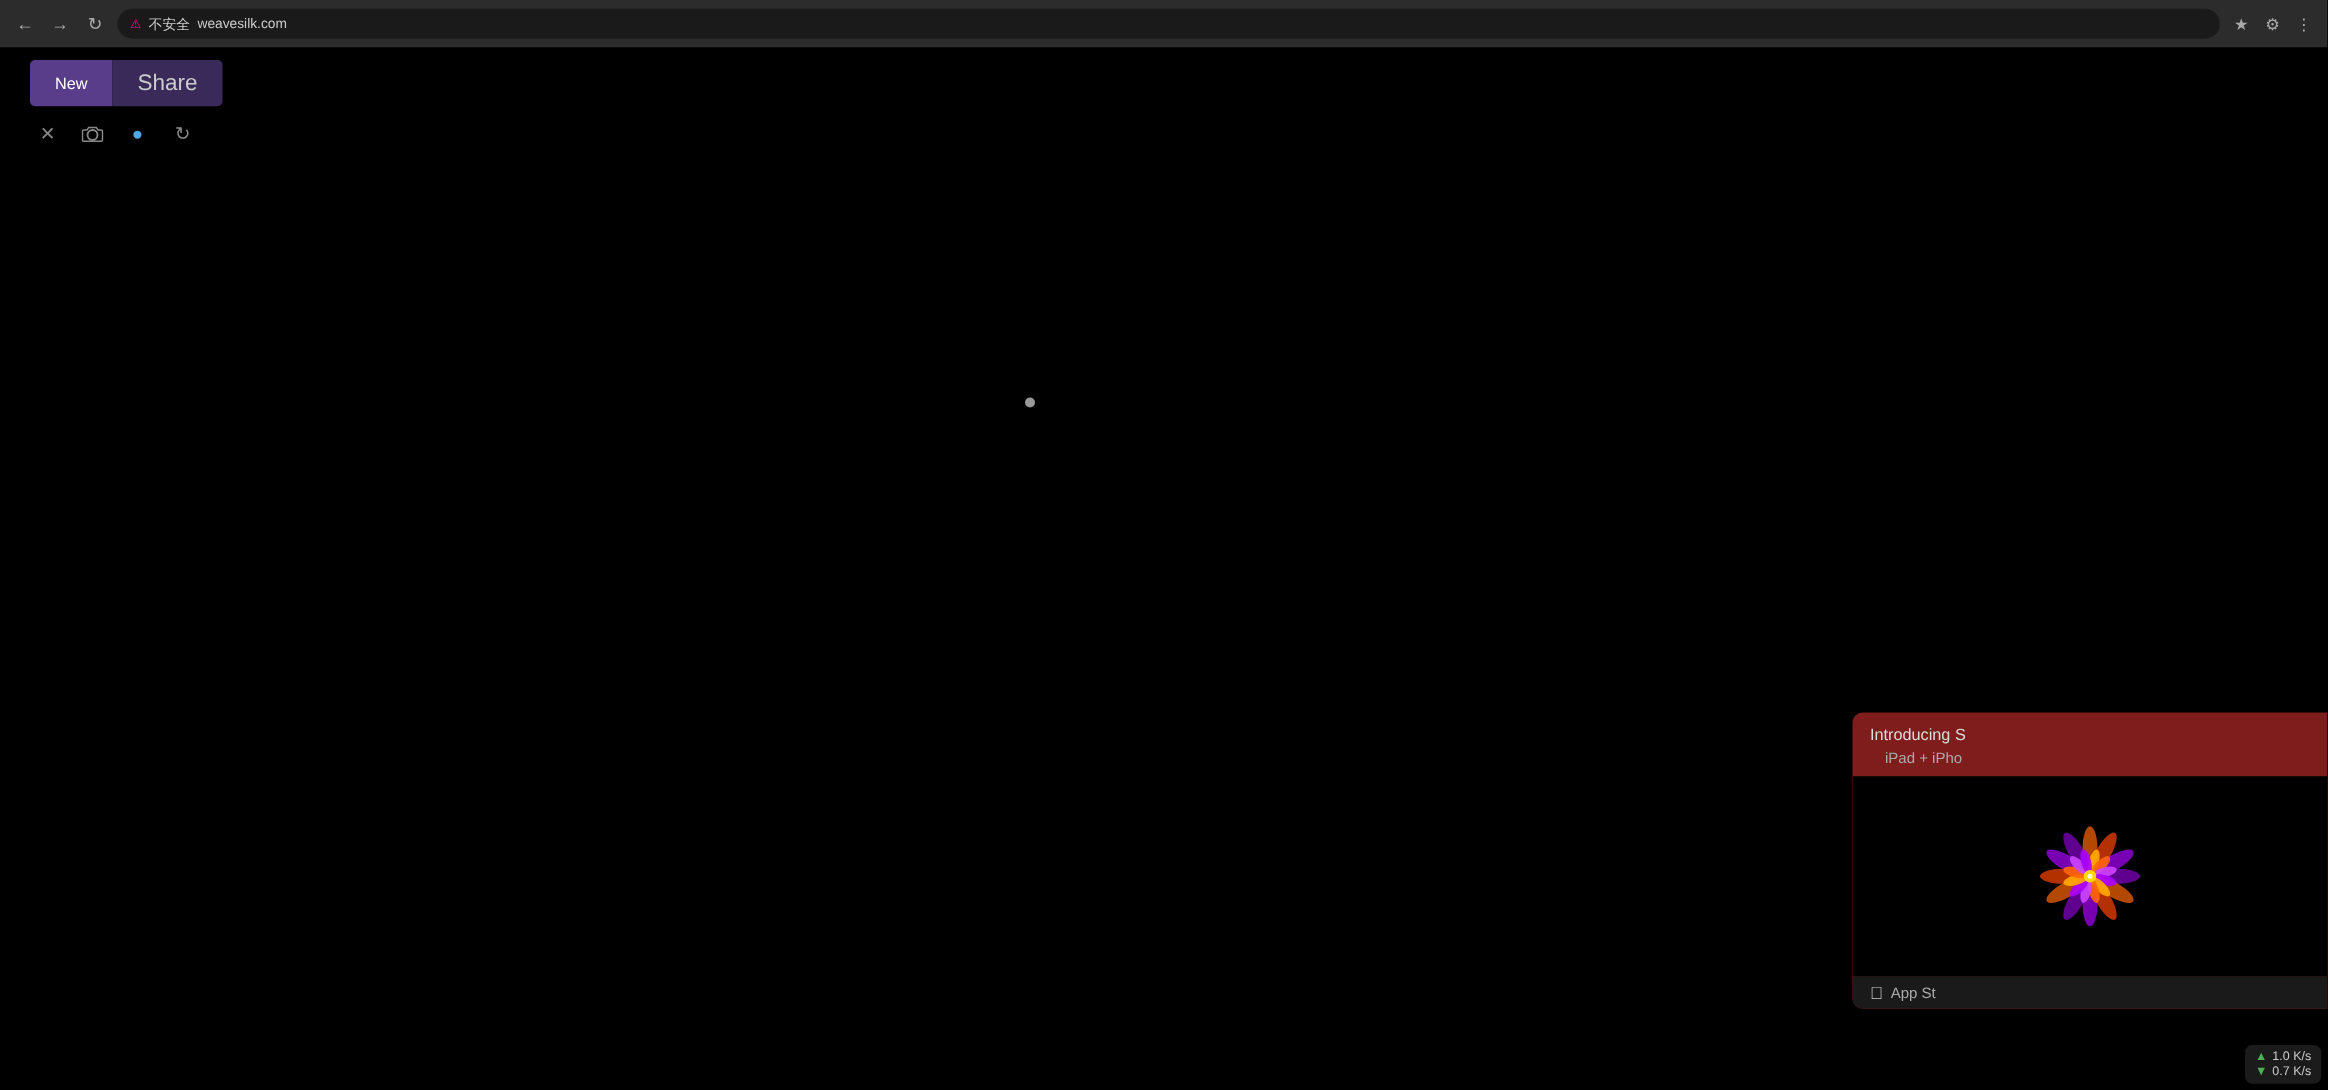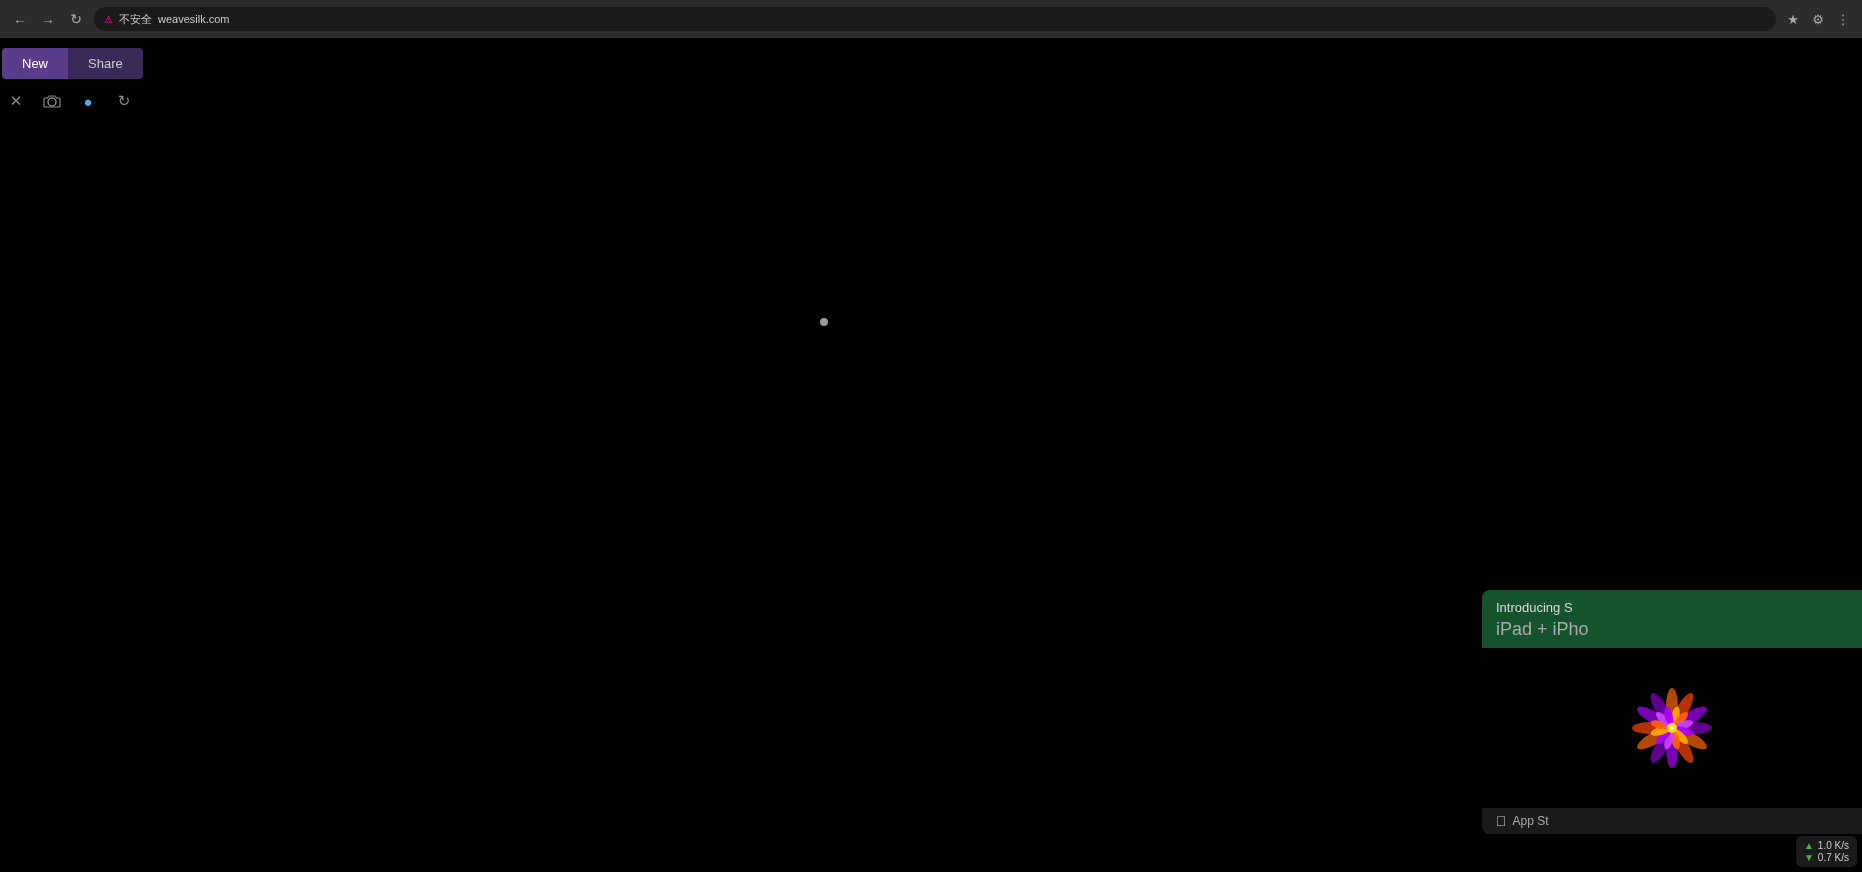--- a/index.html
+++ b/index.html
@@ -88,21 +88,21 @@
       width: 100%;
       height: calc(872px - 38px);
       background: #000;
       position: relative;
     }
 
     
     .toolbar {
       position: absolute;
       top: 10px;
-      left: 2px;
+      left: 24px;
       display: flex;
       flex-direction: column;
       gap: 4px;
       z-index: 10;
     }
 
     .btn-group {
       display: flex;
       gap: 0;
     }
@@ -116,21 +116,21 @@
       font-weight: 500;
       cursor: pointer;
       border-radius: 4px 0 0 4px;
     }
 
     .btn-share {
       background: #3a2a5a;
       color: #ccc;
       border: none;
       padding: 8px 20px;
-      font-size: 13px;
+      font-size: 18px;
       font-weight: 500;
       cursor: pointer;
       border-radius: 0 4px 4px 0;
     }
 
     .tool-icons {
       display: flex;
       gap: 8px;
       padding: 4px 0;
       align-items: center;
@@ -166,40 +166,40 @@
       border-radius: 50%;
       opacity: 0.6;
       position: absolute;
       top: 0;
       left: 30px;
     }
 
     
     .popup-panel {
       position: absolute;
-      bottom: 38px;
+      bottom: 65px;
       right: 0;
       width: 380px;
-      background: #14532d;
+      background: #7f1d1d;
       border-radius: 8px 0 0 8px;
       overflow: hidden;
       box-shadow: -2px 2px 12px rgba(0,0,0,0.8);
     }
 
     .popup-header {
       padding: 10px 14px 4px 14px;
       color: #ddd;
       font-size: 13px;
       font-weight: 500;
     }
 
     .popup-sub {
-      padding: 0 14px 8px 14px;
+      padding: 0 14px 8px 26px;
       color: #aaa;
-      font-size: 18px;
+      font-size: 12px;
     }
 
     .popup-image {
       width: 100%;
       height: 160px;
       background: #000;
       display: flex;
       align-items: center;
       justify-content: center;
       position: relative;

